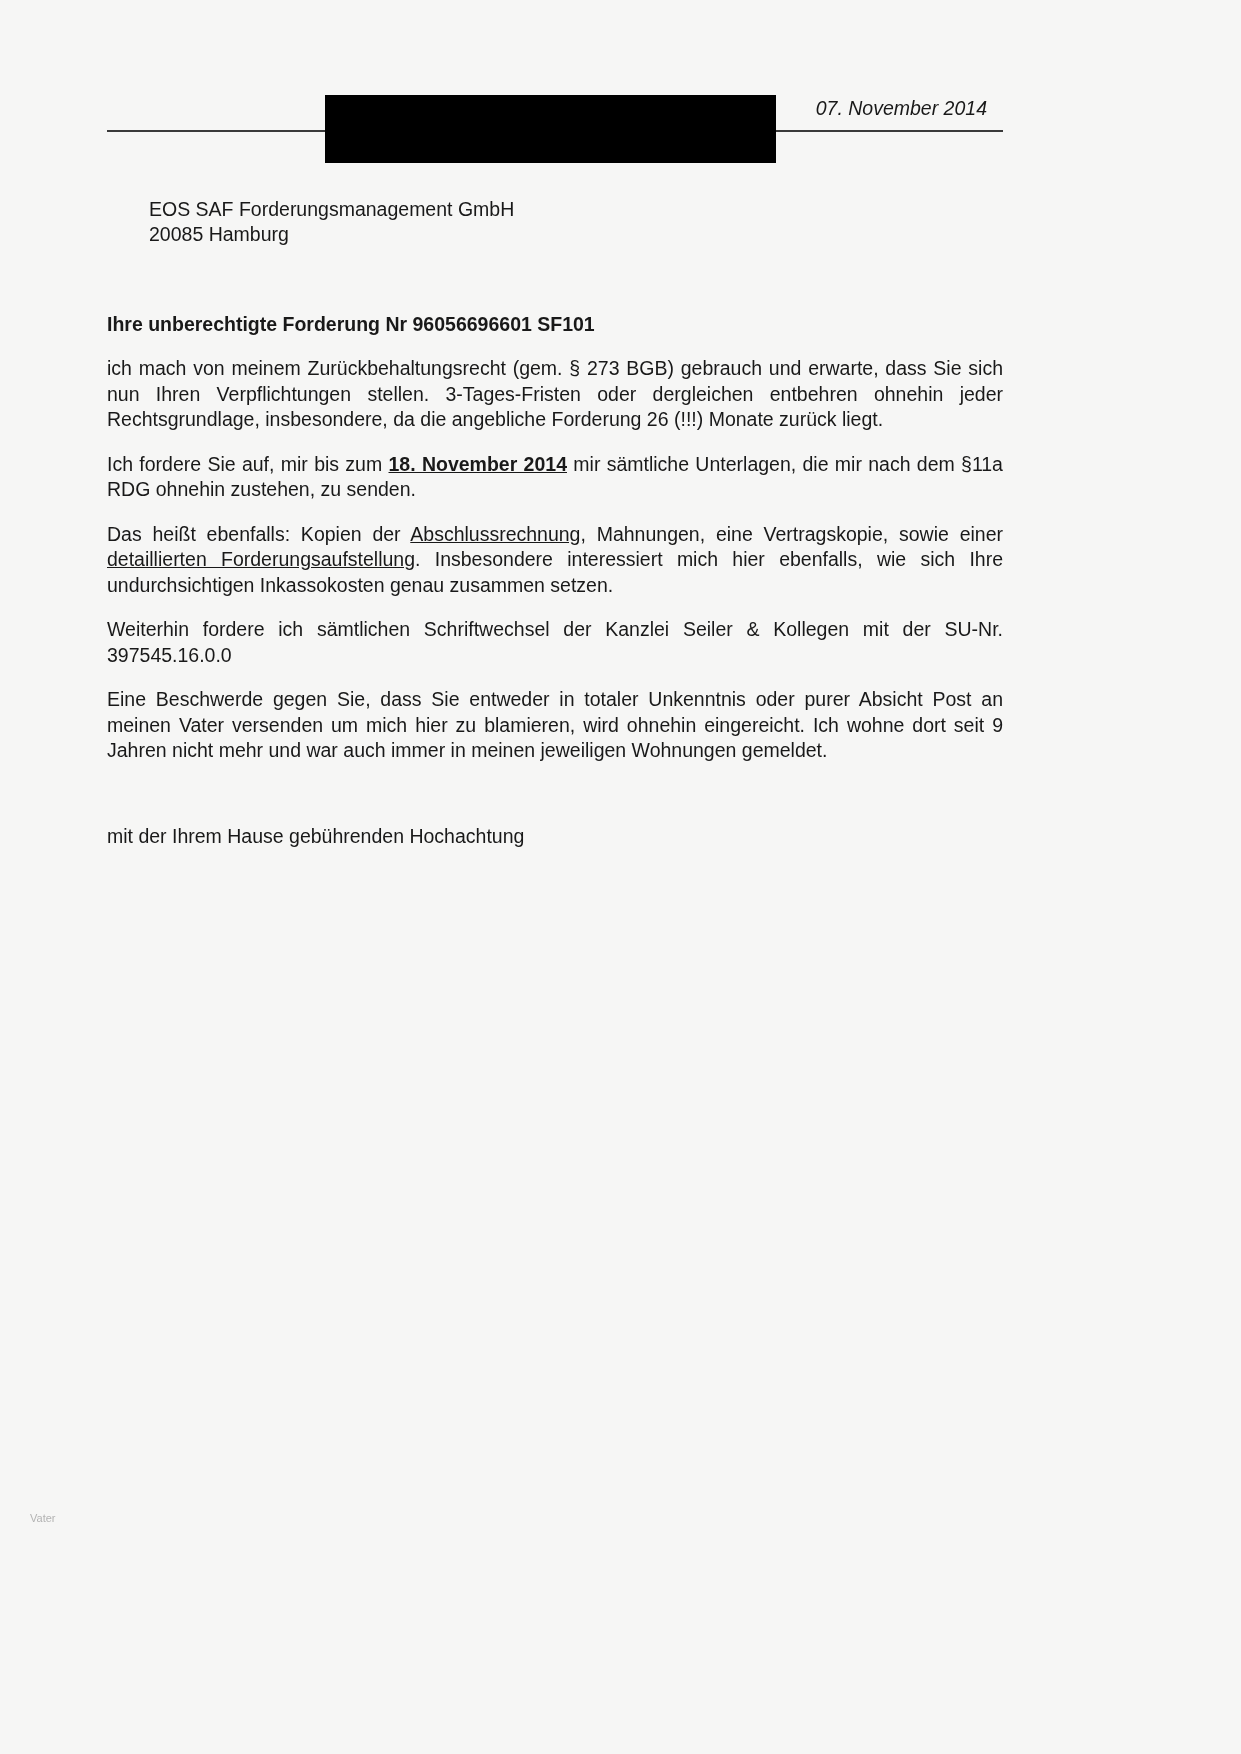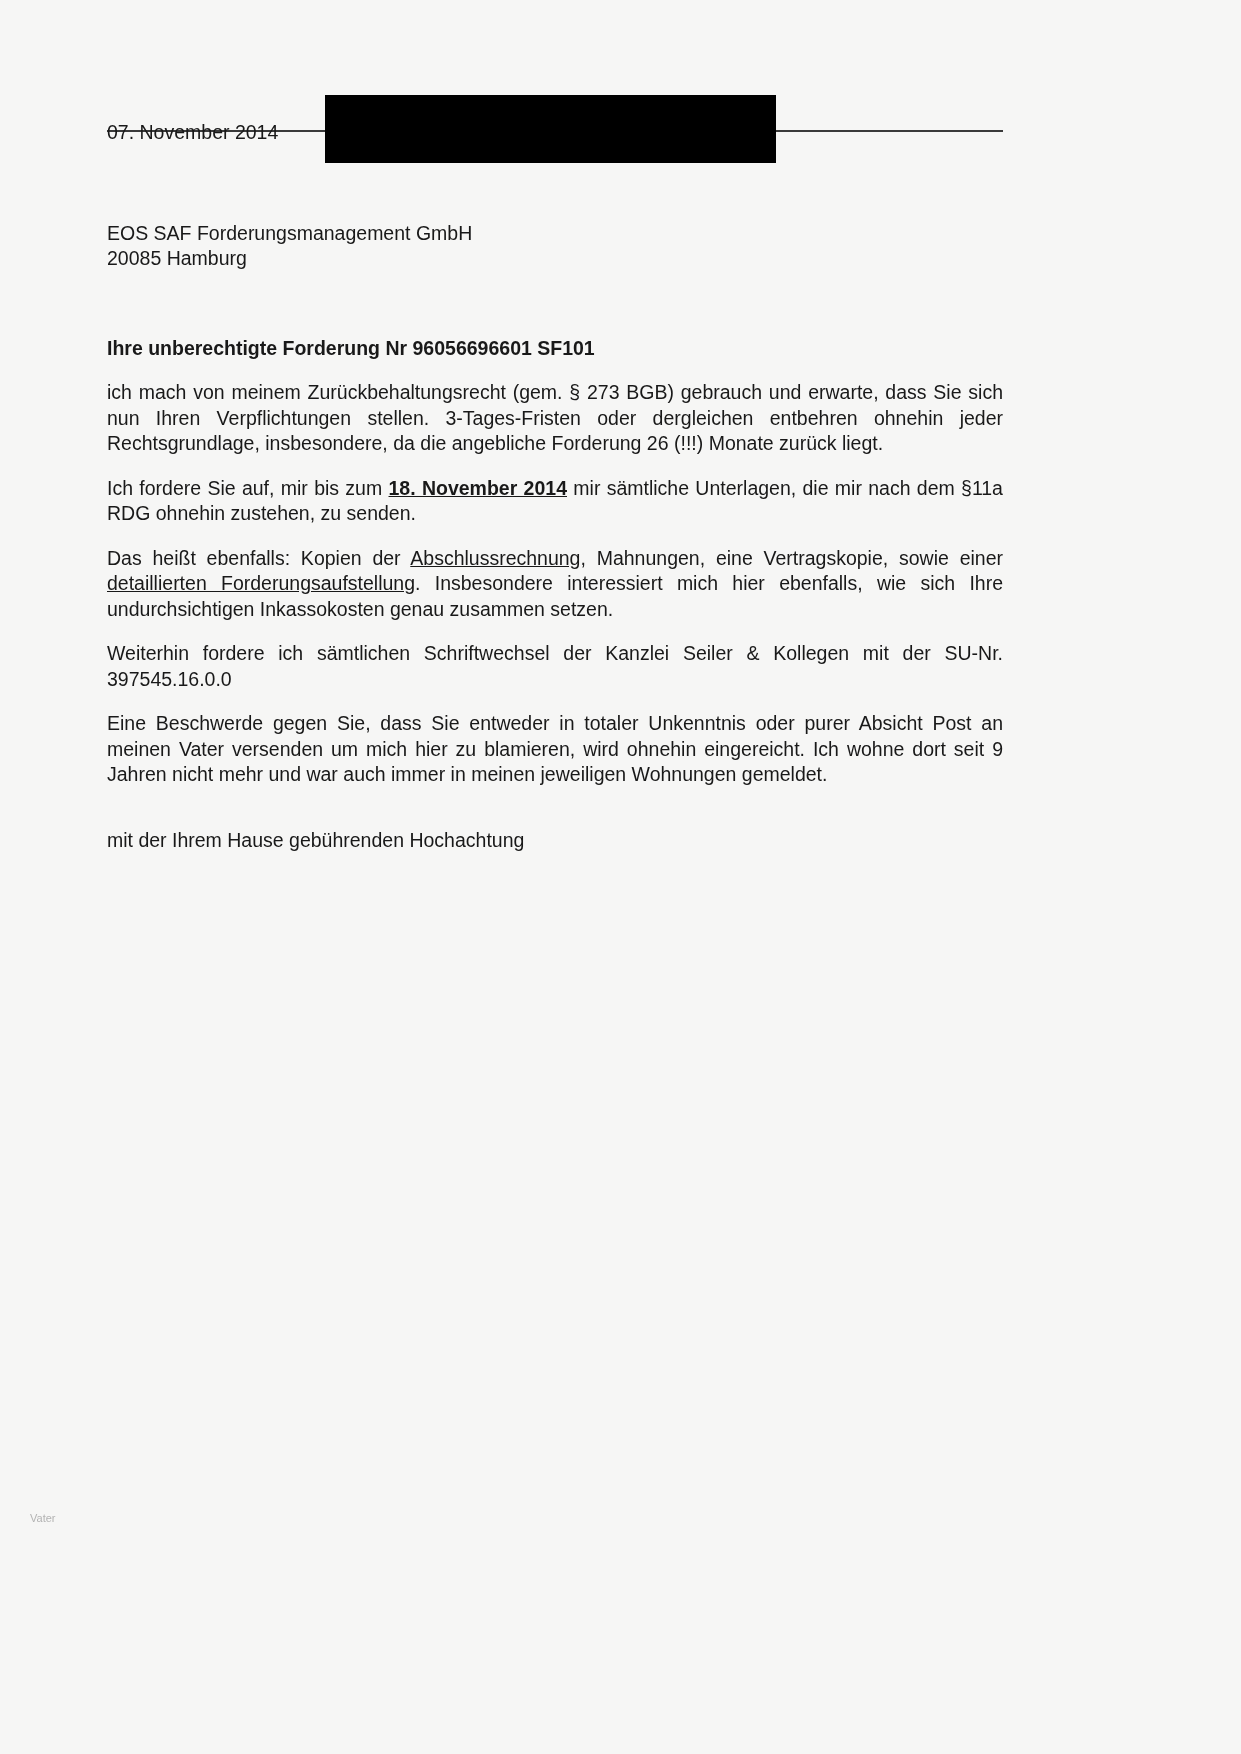--- a/index.html
+++ b/index.html
@@ -36,41 +36,44 @@
   
   .content {
     position: absolute;
     left: 107px;
     top: 0;
     width: 896px;
     font-size: 19.5px;
     line-height: 25.5px;
   }
   .date {
-    margin-top: 120px;
+    margin-top: 96px;
+    text-align: right;
     padding-right: 16px;
+    font-style: italic;
   }
   .recipient {
     margin-top: 75px;
+    margin-left: 42px;
   }
   .subject {
     margin-top: 64px;
     font-weight: bold;
   }
   .salutation {
     margin-top: 44px;
   }
   .para {
     margin: 19px 0 0 0;
     text-align: justify;
   }
   .para .bold { font-weight: bold; }
   .para .underline { text-decoration: underline; }
   .closing {
-    margin-top: 40px;
+    margin-top: 60px;
   }
   .watermark {
     position: absolute;
     left: 30px;
     top: 1512px;
     font-size: 11px;
     color: #b3b3b3;
   }
 </style>
 </head>

